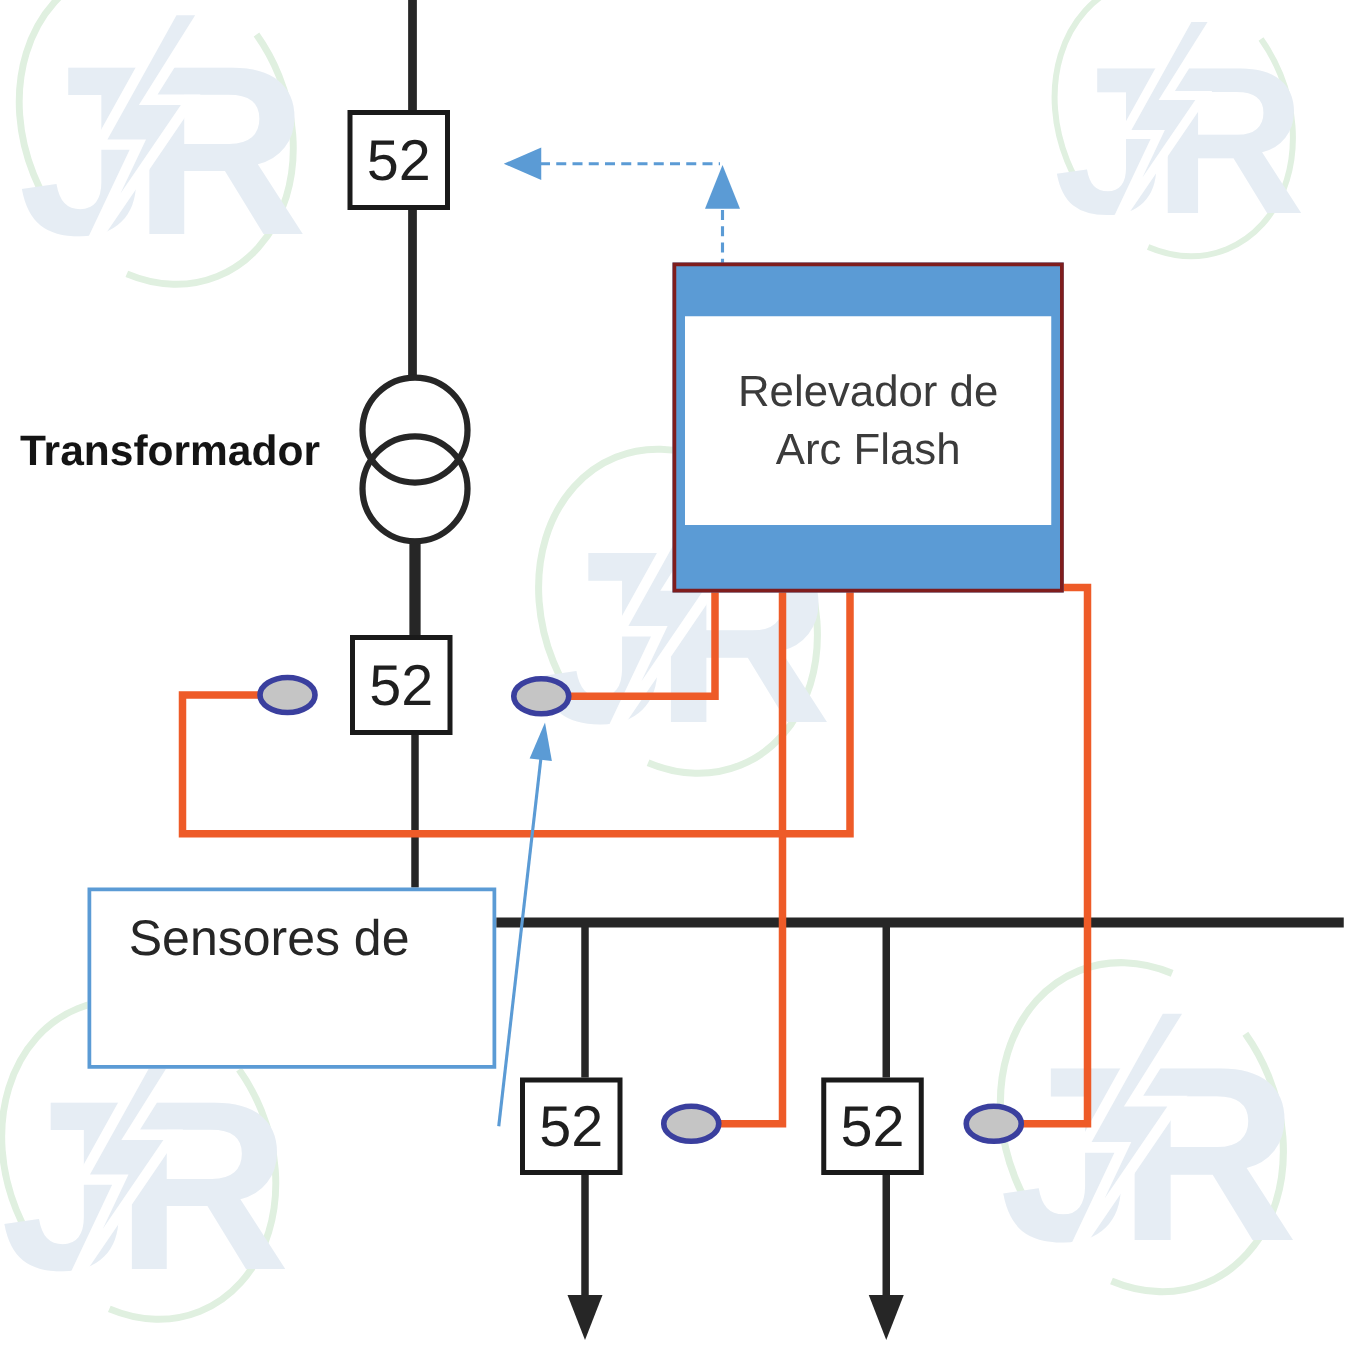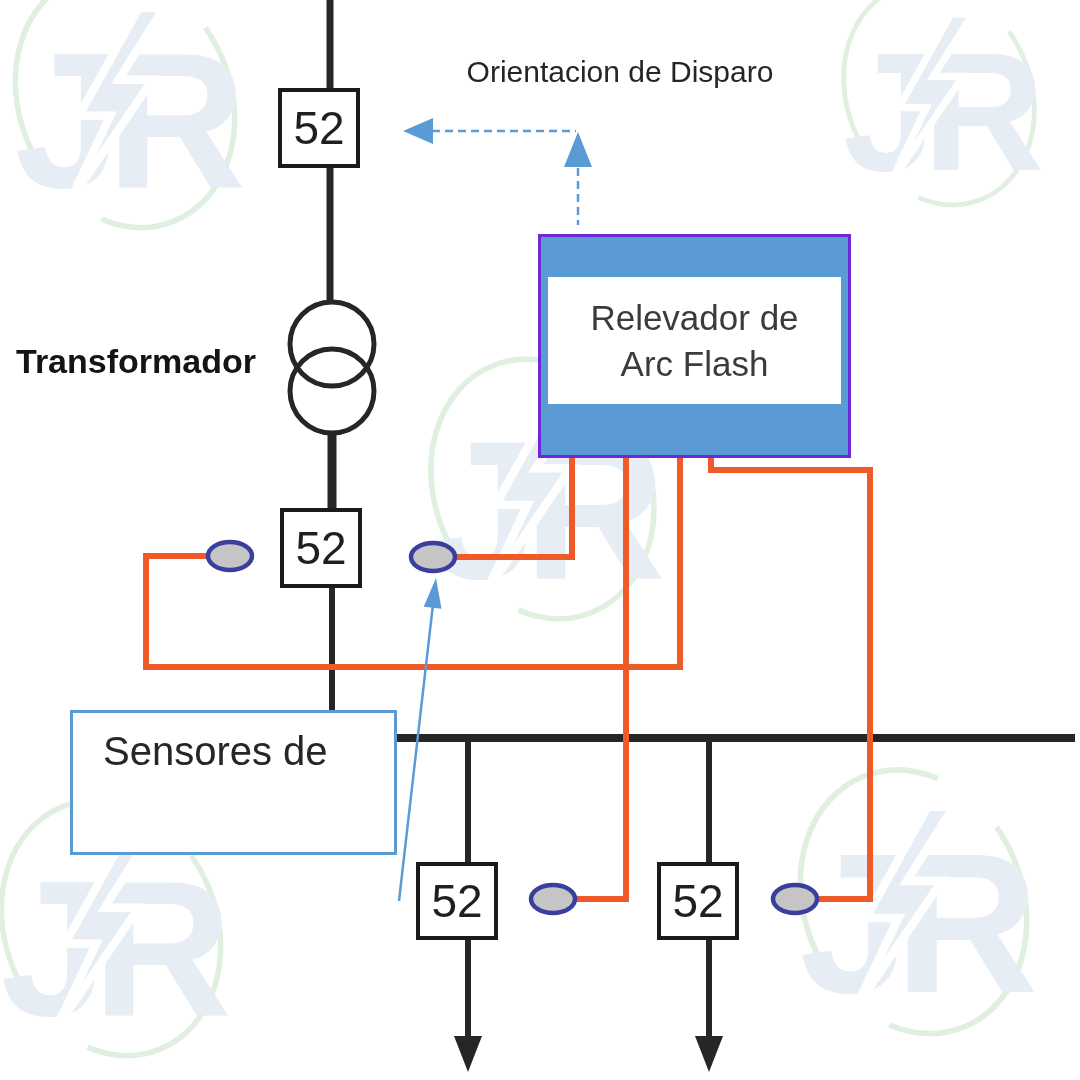--- a/index.html
+++ b/index.html
@@ -12,22 +12,22 @@
   .abs{position:absolute;box-sizing:border-box;}
 
   .breaker{
     width:82px;height:80px;background:#ffffff;border:4px solid #1a1a1a;
     display:flex;align-items:center;justify-content:center;
     font-size:46px;color:#1f1f1f;
   }
   .breaker.small{height:78px;}
 
   #relay-box{
-    left:538px;top:234px;width:313px;height:224px;
-    background:#5b9bd5;border:3px solid #6d28d9;
+    left:538px;top:210px;width:313px;height:264px;
+    background:#5b9bd5;border:3px solid #7f1d1d;
   }
   #relay-face{
     position:absolute;left:7px;right:7px;top:40px;bottom:51px;background:#ffffff;
     display:flex;flex-direction:column;align-items:center;justify-content:center;
     font-size:35px;line-height:46px;color:#3b3b3b;text-align:center;
   }
 
   #transformer-label{
     left:16px;top:342px;width:266px;font-size:34px;font-weight:bold;color:#141414;
   }
@@ -113,20 +113,19 @@
     <span>52</span>
   </div>
 
   <div class="abs" id="relay-box">
     <div id="relay-face">
       <span>Relevador de</span>
       <span>Arc Flash</span>
     </div>
   </div>
 
-  <div class="abs" id="trip-label">Orientacion de Disparo</div>
   <div class="abs" id="transformer-label">Transformador</div>
 
   <div class="abs" id="sensor-label-box">
     <div>Sensores de</div>
   </div>
 
 </div>
 
 </body></html>

